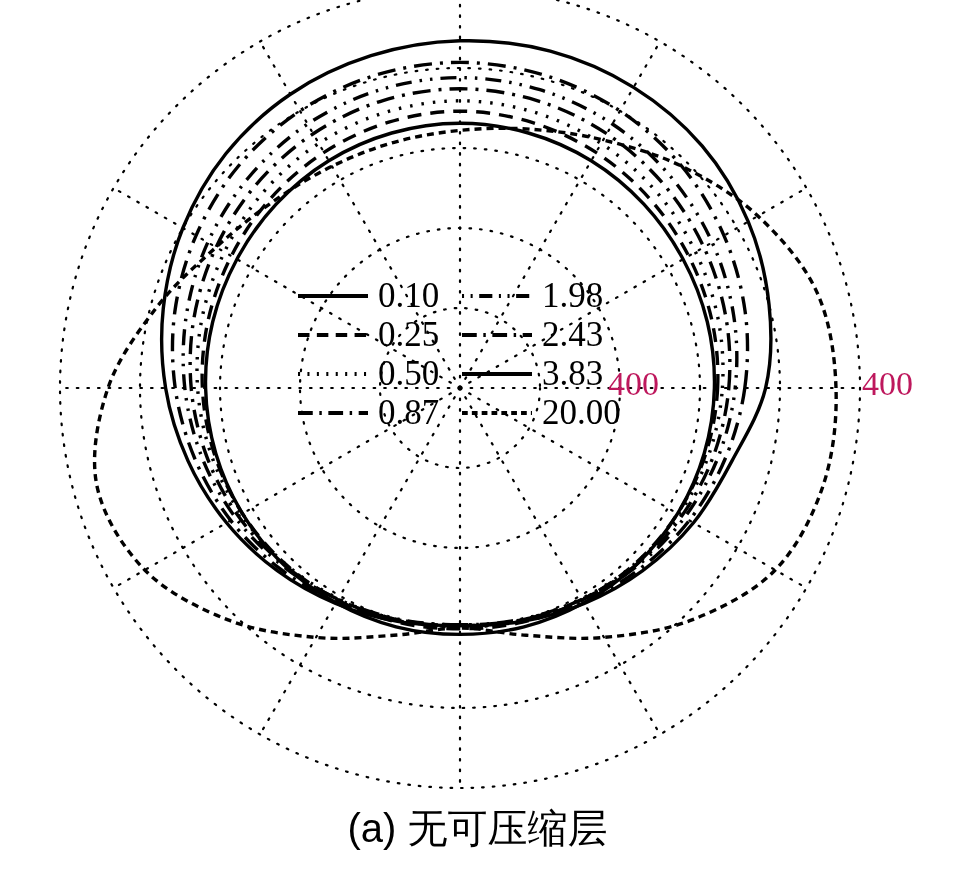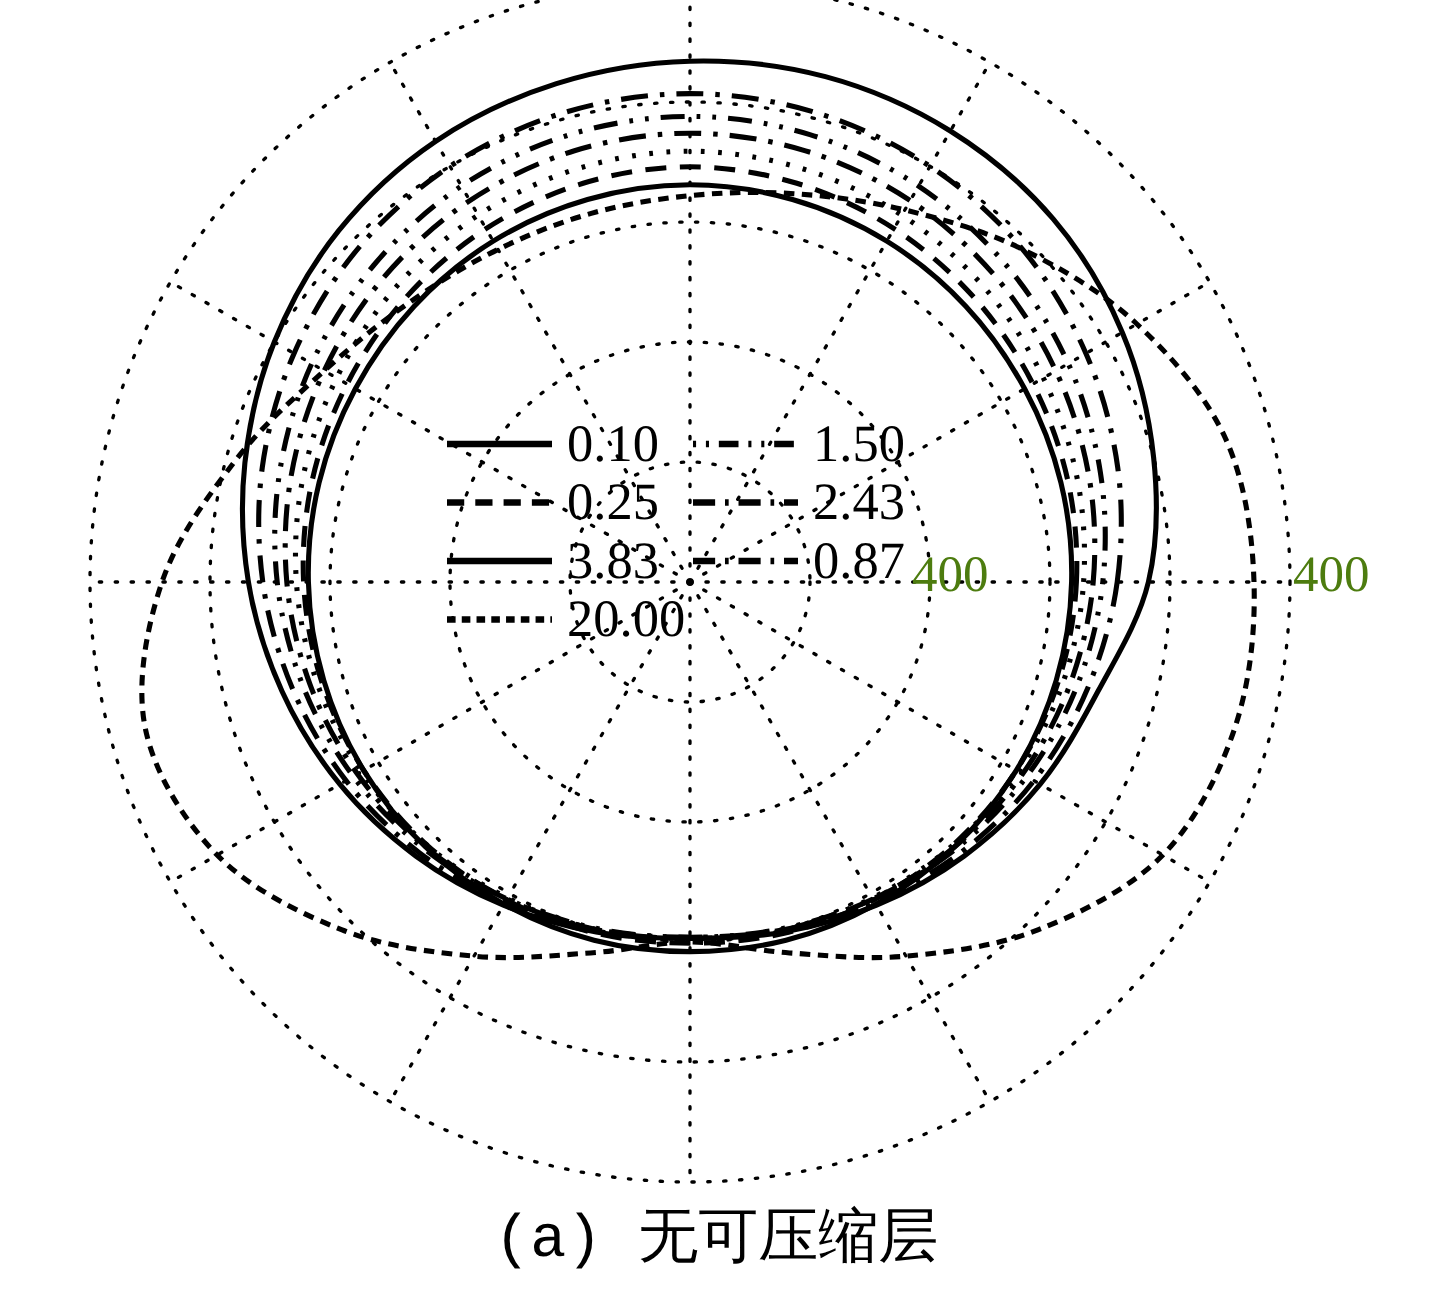--- a/index.html
+++ b/index.html
@@ -26,21 +26,21 @@
     left: 0; top: 0;
     width: 955px;
     height: 800px;
     display: block;
   }
   .rtick-label {
     position: absolute;
     font-family: "Liberation Serif", "DejaVu Serif", serif;
     font-size: 34px;
     line-height: 34px;
-    color: #4d7c0f;
+    color: #be185d;
     white-space: nowrap;
   }
   #rtick-inner { left: 608px; top: 367px; }
   #rtick-outer { left: 862px; top: 367px; }
 
   
   #legend {
     position: absolute;
     left: 296px;
     top: 276px;
@@ -74,21 +74,21 @@
   
   .legend-entry.col-right .legend-sample { flex: 0 0 74px; width: 74px; }
 
   
   #caption {
     position: absolute;
     left: 0;
     top: 800px;
     width: 955px;
     text-align: center;
-    font-family: Liberation Mono, monospace;
+    font-family: Liberation Sans, sans-serif;
     font-size: 40px;
     line-height: 56px;
     color: #000;
   }
 </style>
 </head>
 <body>
 
 <div id="figure">
 
@@ -136,37 +136,45 @@
           </svg>
         </div>
         <span class="legend-label">0.10</span>
       </div>
       <div class="legend-entry col-right">
         <div class="legend-sample">
           <svg width="74" height="20" viewBox="0 0 74 20">
             <line x1="2" y1="10" x2="72" y2="10" stroke="#000000" stroke-width="4.2" stroke-linecap="butt" stroke-dasharray="2.05,6.56,2.05,6.56,13.12,6.56"></line>
           </svg>
         </div>
-        <span class="legend-label">1.50</span>
+        <span class="legend-label">1.98</span>
       </div>
       <div class="legend-entry col-left">
         <div class="legend-sample">
           <svg width="74" height="20" viewBox="0 0 74 20">
             <line x1="2" y1="10" x2="72" y2="10" stroke="#000000" stroke-width="4.2" stroke-linecap="butt" stroke-dasharray="11.479999999999999,7.38"></line>
           </svg>
         </div>
         <span class="legend-label">0.25</span>
       </div>
       <div class="legend-entry col-right">
         <div class="legend-sample">
           <svg width="74" height="20" viewBox="0 0 74 20">
             <line x1="2" y1="10" x2="72" y2="10" stroke="#000000" stroke-width="4.2" stroke-linecap="butt" stroke-dasharray="14.76,6.56,2.46,6.56"></line>
           </svg>
         </div>
         <span class="legend-label">2.43</span>
+      </div>
+      <div class="legend-entry col-left">
+        <div class="legend-sample">
+          <svg width="74" height="20" viewBox="0 0 74 20">
+            <line x1="2" y1="10" x2="72" y2="10" stroke="#000000" stroke-width="4.2" stroke-linecap="butt" stroke-dasharray="2.05,7.38"></line>
+          </svg>
+        </div>
+        <span class="legend-label">0.50</span>
       </div>
       <div class="legend-entry col-right">
         <div class="legend-sample">
           <svg width="74" height="20" viewBox="0 0 74 20">
             <line x1="2" y1="10" x2="72" y2="10" stroke="#000000" stroke-width="4.2" stroke-linecap="butt"></line>
           </svg>
         </div>
         <span class="legend-label">3.83</span>
       </div>
       <div class="legend-entry col-left">

